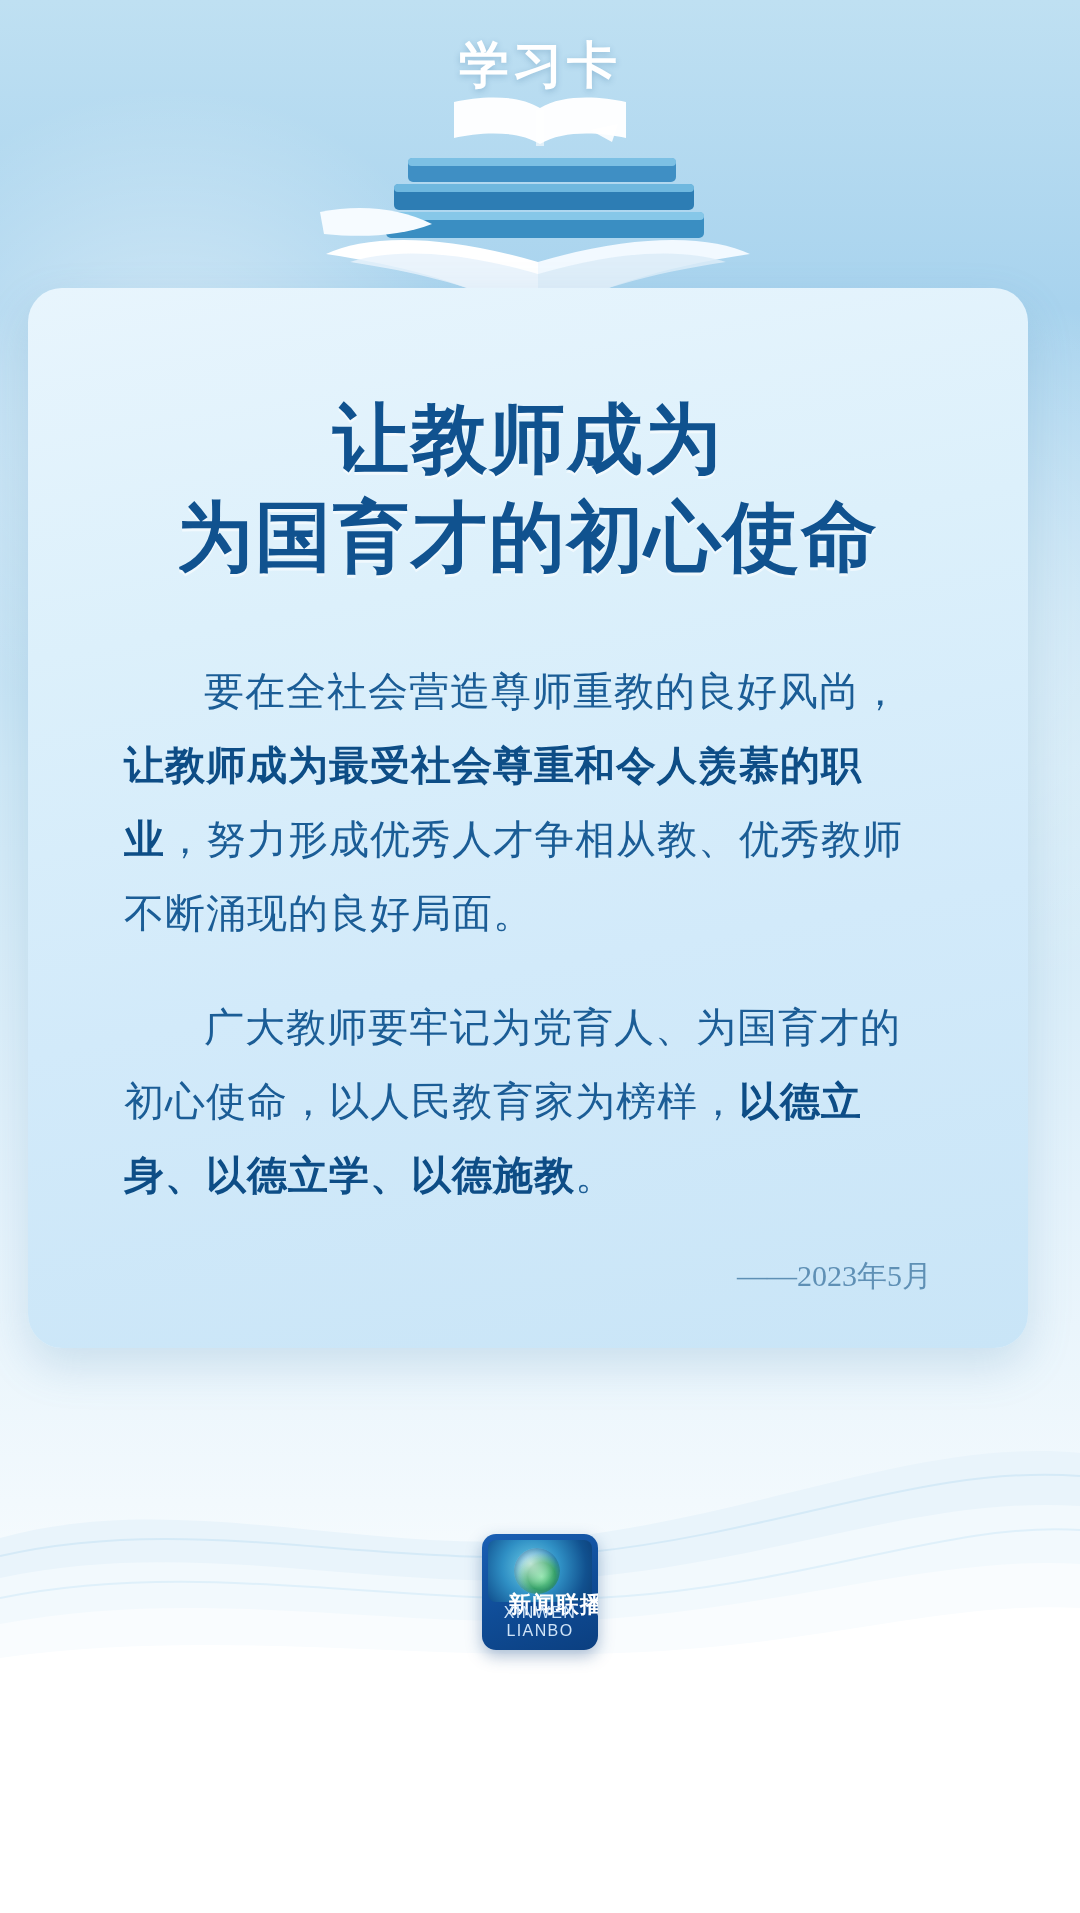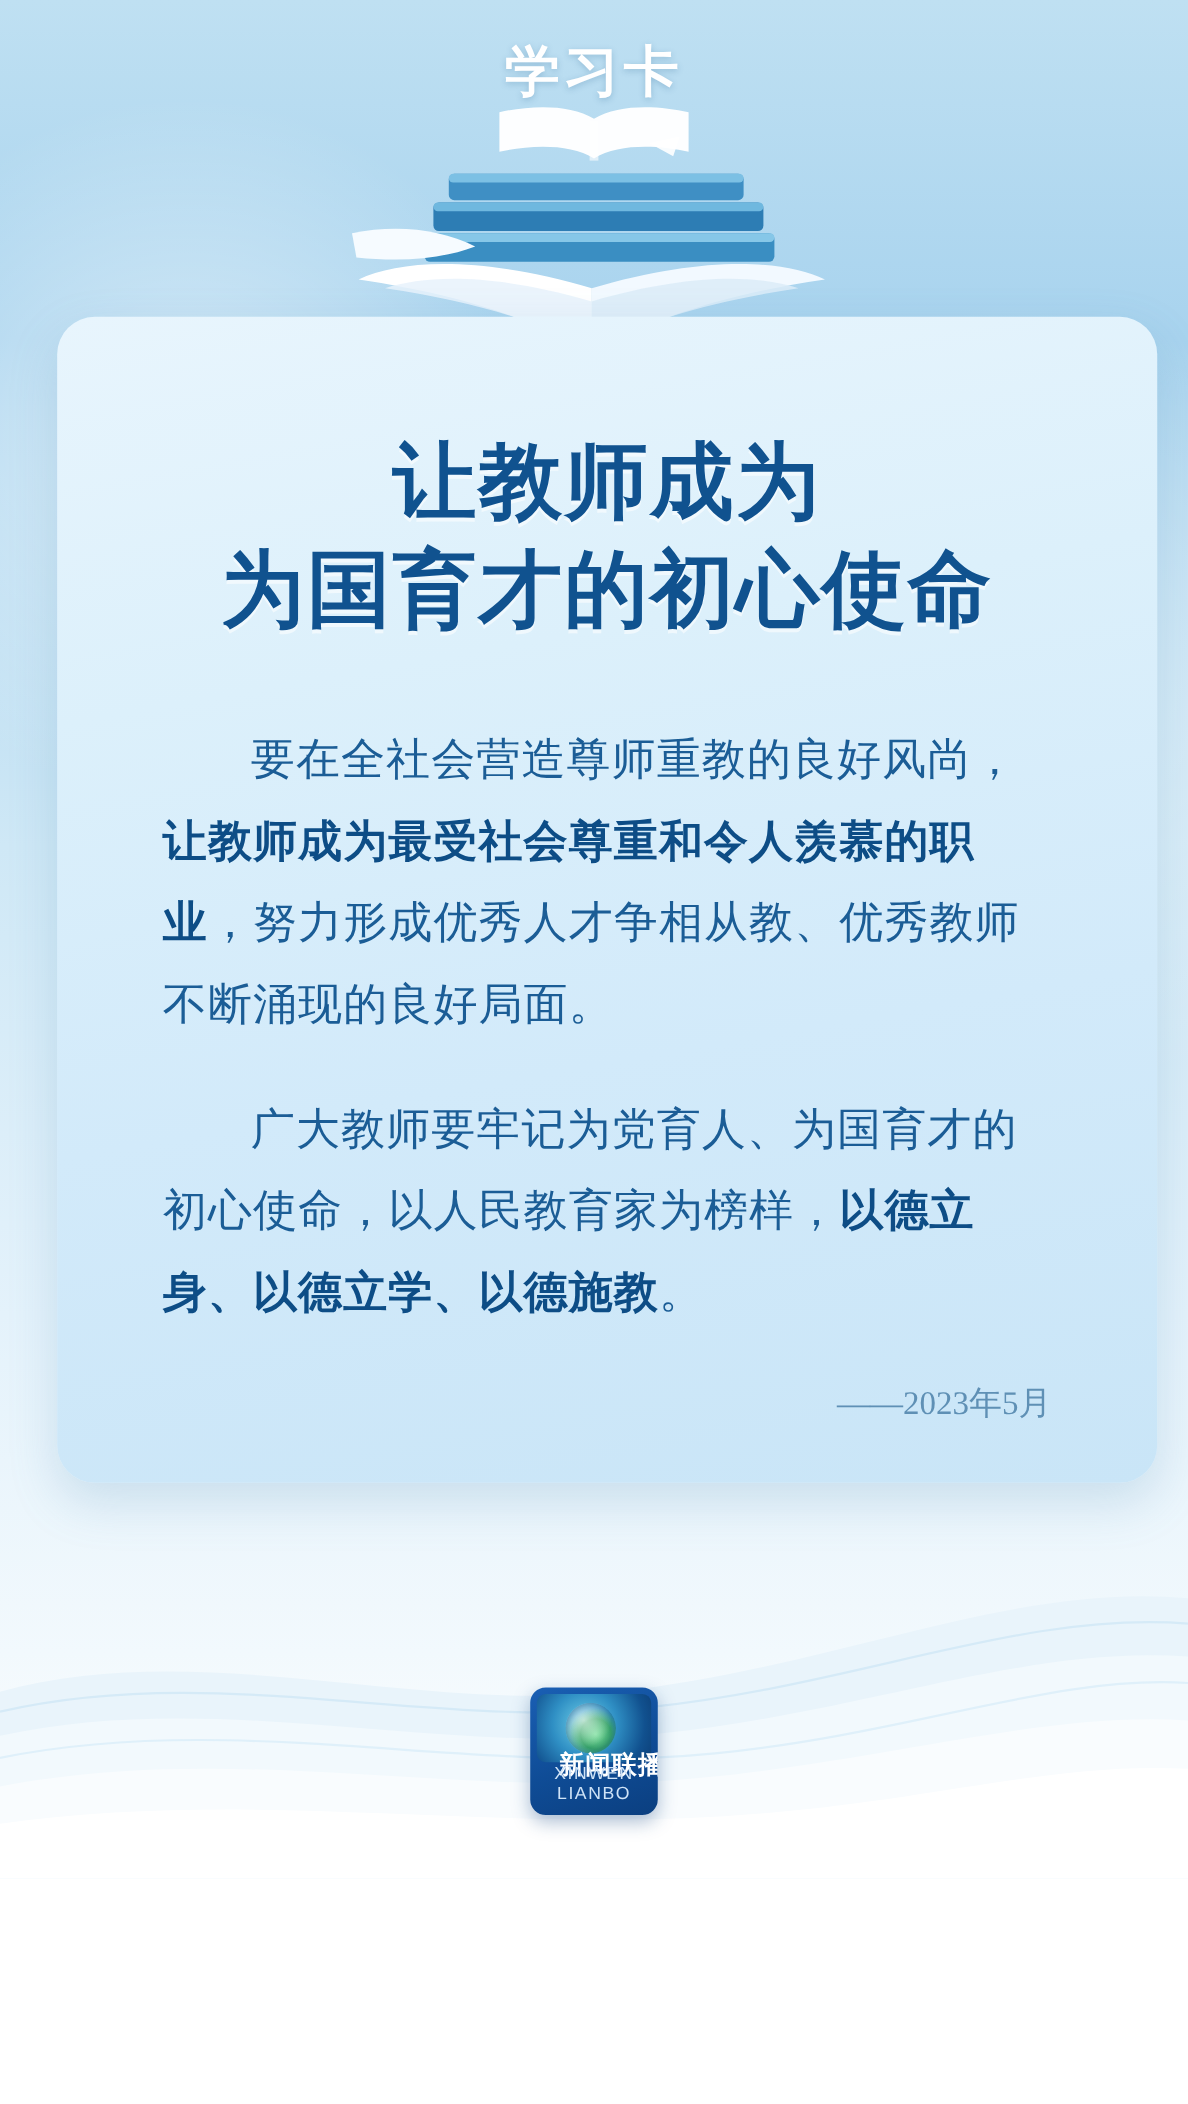--- a/index.html
+++ b/index.html
@@ -92,21 +92,21 @@
     top: 150px;
     left: 50%;
     transform: translateX(-50%);
     width: 560px;
     height: 200px;
   }
 
   
   .card {
     position: absolute;
-    left: 52px;
+    left: 28px;
     top: 288px;
     width: 1000px;
     height: 1060px;
     border-radius: 34px;
     background: linear-gradient(170deg, #e8f5fd 0%, #dcf0fb 30%, #d2eafa 62%, #c9e5f7 100%);
     box-shadow: 0 18px 44px rgba(86,144,186,0.22);
   }
   .card-inner {
     position: absolute;
     inset: 0;

